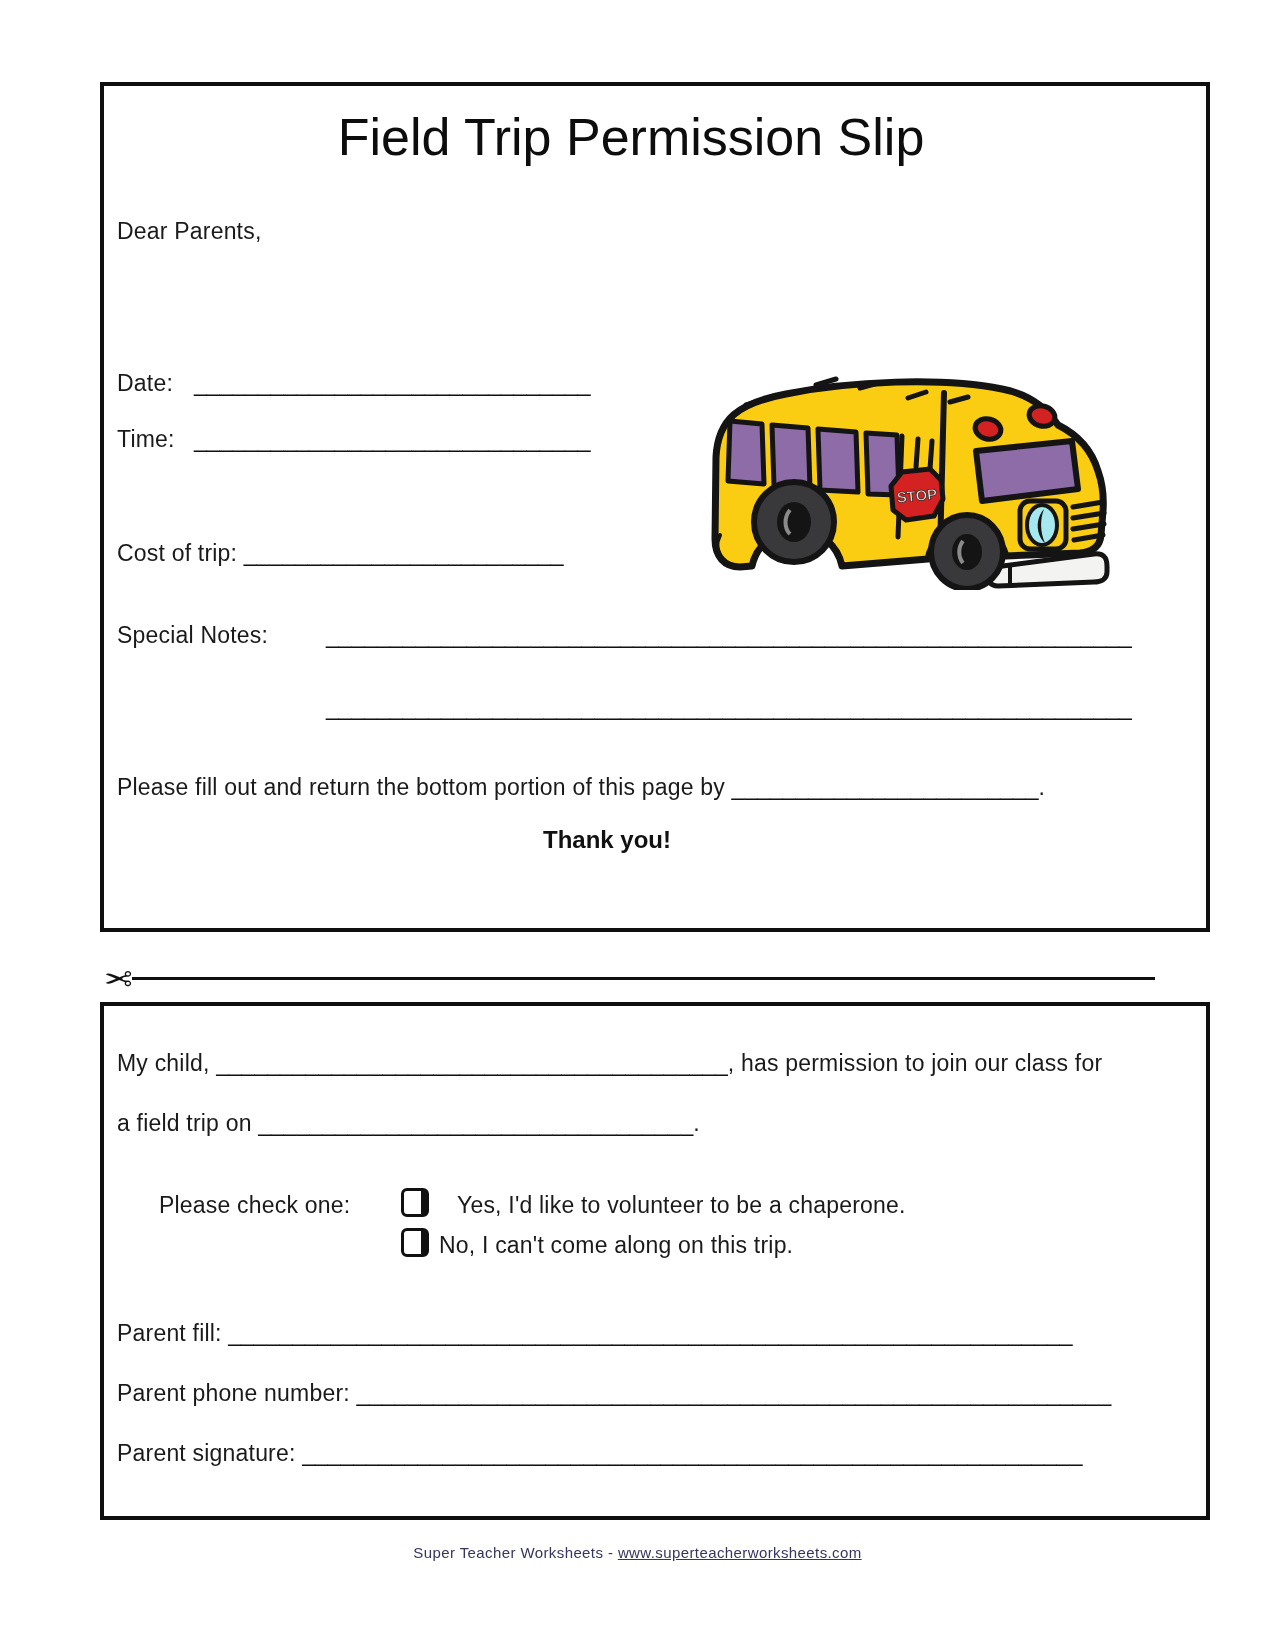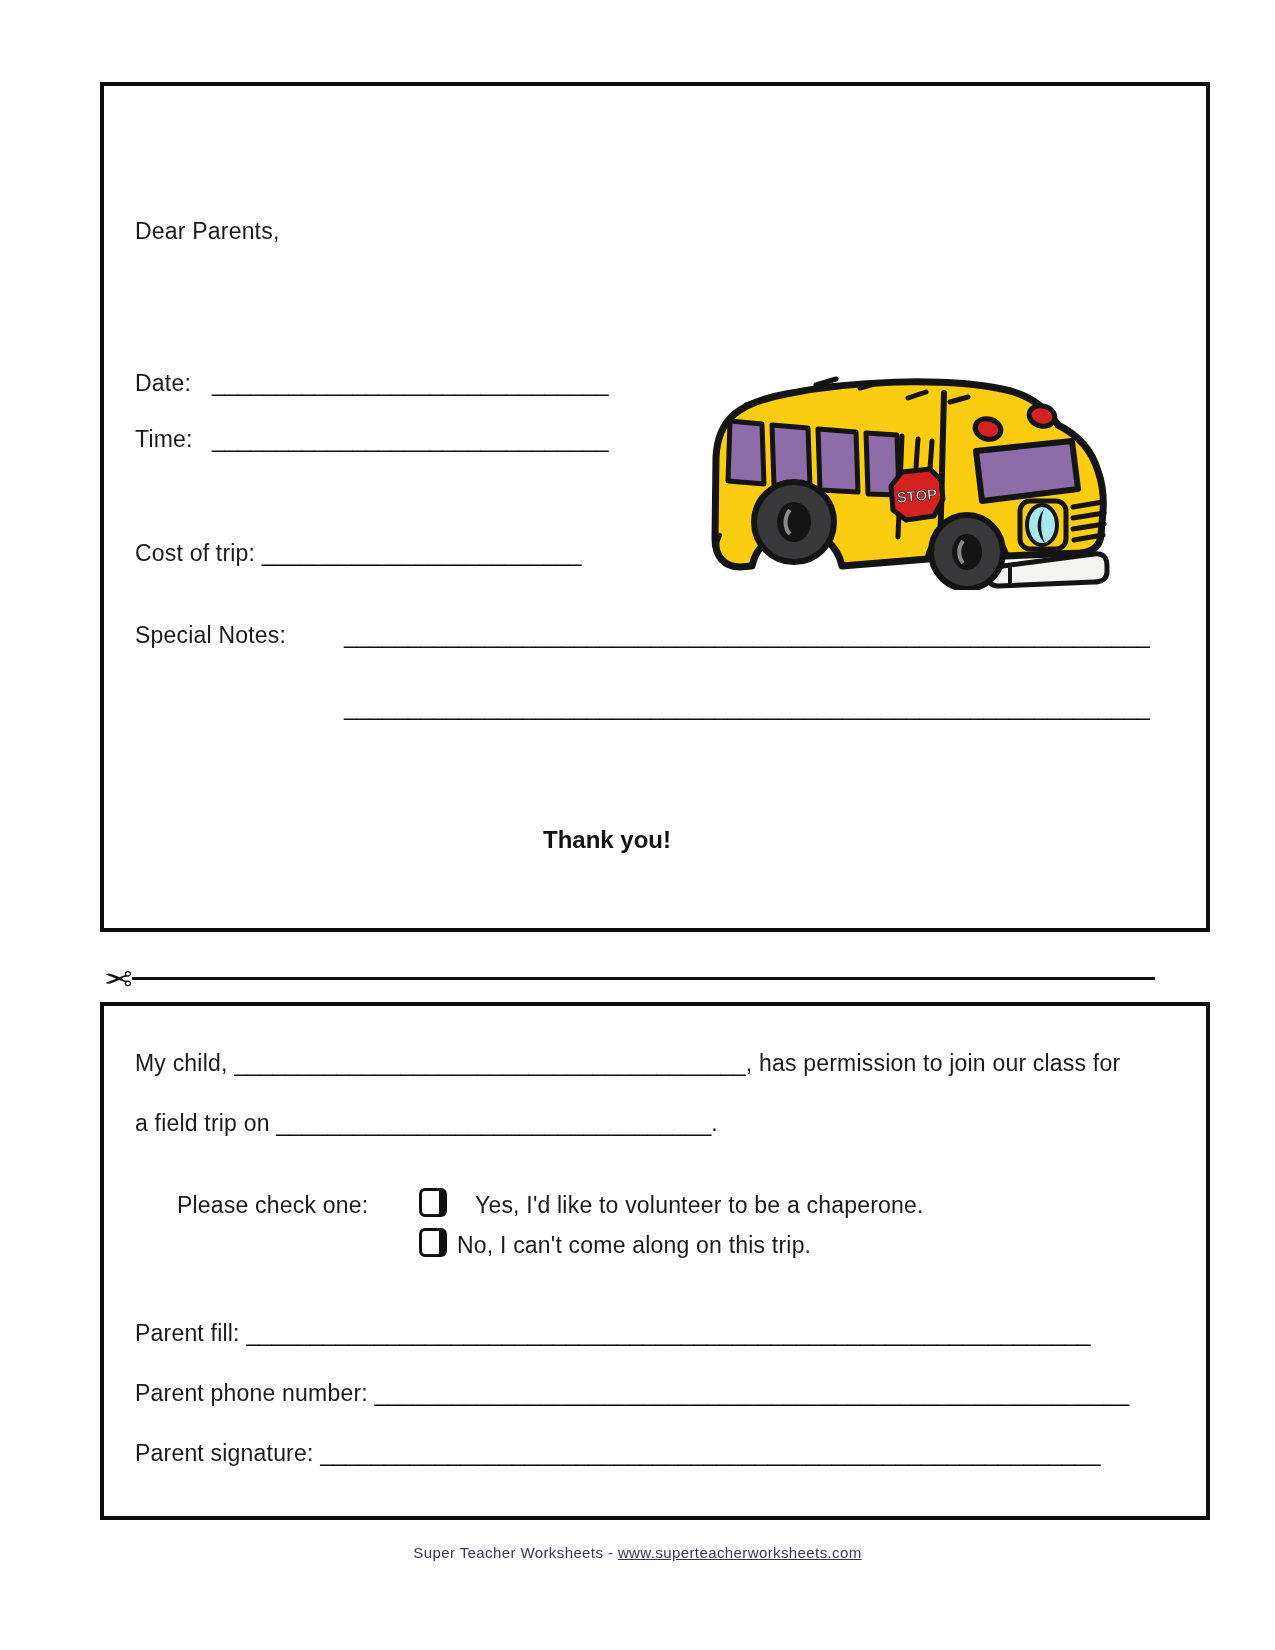--- a/index.html
+++ b/index.html
@@ -7,21 +7,21 @@
     width:1275px;height:1650px;position:relative;background:#ffffff;
     font-family:"Liberation Sans","DejaVu Sans",sans-serif;color:#1d1d1d;overflow:hidden;
   }
   .box{
     position:absolute;left:100px;width:1110px;box-sizing:border-box;
     border:4px solid #0f0f0f;background:#fff;
   }
   #topBox{top:82px;height:850px;}
   #bottomBox{top:1002px;height:518px;}
   .row{
-    position:absolute;left:31px;font-size:23px;line-height:30px;
+    position:absolute;left:13px;font-size:23px;line-height:30px;
     letter-spacing:0.2px;white-space:nowrap;color:#1a1a1a;
   }
   .blank{letter-spacing:0;color:#111;}
   .title{
     position:absolute;top:22px;left:0;width:100%;text-align:center;
     font-size:52px;line-height:1.15;color:#0d0d0d;letter-spacing:0;
     padding-right:48px;box-sizing:border-box;white-space:nowrap;
   }
   .thanks{
     position:absolute;top:740px;left:0;width:100%;text-align:center;
@@ -49,20 +49,21 @@
   #footer{
     position:absolute;top:1544px;left:0;width:100%;text-align:center;
     font-size:15px;letter-spacing:0.4px;color:#35355e;
   }
   #footer a{color:#35355e;text-decoration:underline;cursor:pointer;}
 </style>
 </head>
 <body>
 
 <div id="topBox" class="box">
+  <div class="title">Field Trip Permission Slip</div>
 
   <div class="row" style="top:130px">
     <span>Dear Parents,</span>
   </div>
 
 
   <div class="row" style="top:282px">
     <span class="lbl-dt">Date:</span><span class="blank">_______________________________</span>
   </div>
 
@@ -71,20 +72,23 @@
   </div>
 
   <div class="row" style="top:452px">
     <span>Cost of trip: </span><span class="blank">_________________________</span>
   </div>
 
   <div class="row" style="top:534px">
     <span class="lbl-notes">Special Notes:</span><span class="notes-blanks"><span class="blank">_______________________________________________________________</span><span class="blank notes-b2">_______________________________________________________________</span></span>
   </div>
 
+  <div class="row" style="top:686px">
+    <span>Please fill out and return the bottom portion of this page by </span><span class="blank">________________________</span><span>.</span>
+  </div>
 
   <div class="thanks">Thank you!</div>
 </div>
 
 <div id="busWrap">
   <svg width="420" height="252" viewBox="0 0 420 250">
     <g>
 
       <path d="M26,118 C28,80 48,64 96,55 C160,42 252,38 312,50
                C338,55 356,68 368,86 C388,96 402,112 408,132

